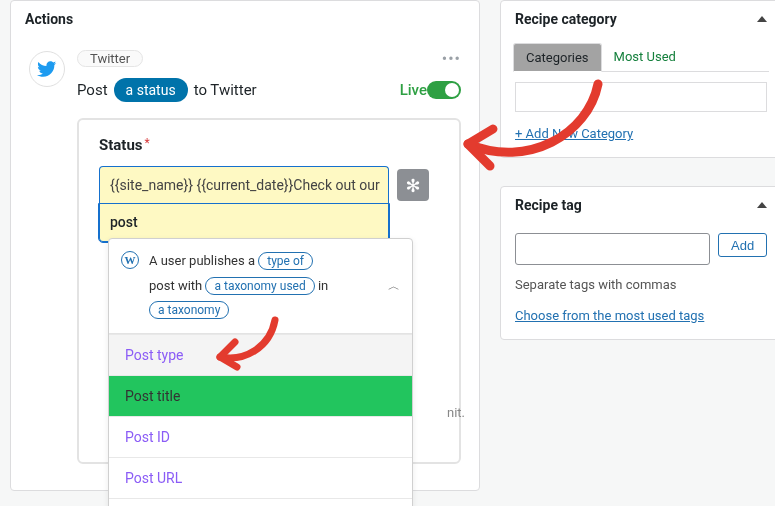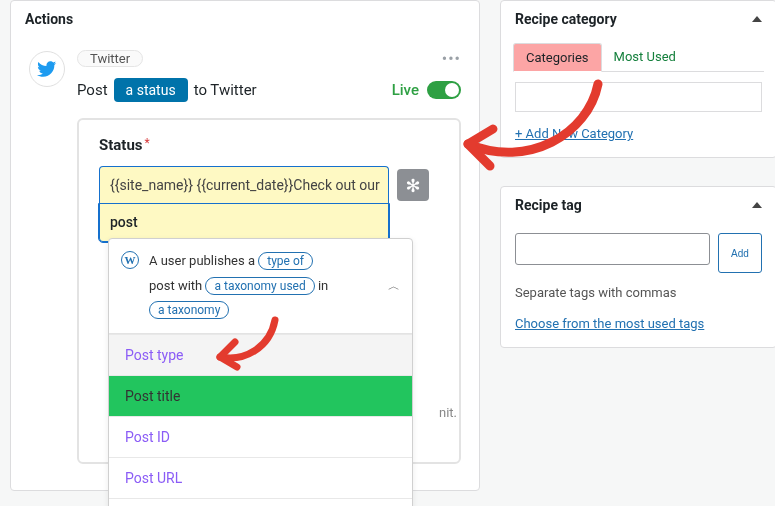--- a/index.html
+++ b/index.html
@@ -74,29 +74,28 @@
   .action-line {
     margin-top: 10px;
     font-size: 15px;
     display: flex;
     align-items: center;
     gap: 6px;
   }
   .pill-blue {
     background: #0073aa;
     color: #fff;
-    border-radius: 4px;
+    border-radius: 12px;
     padding: 4px 12px;
     font-size: 14px;
   }
   .live-wrap {
     margin-left: auto;
     display: flex;
     align-items: center;
-    gap: 8px;
     color: #2ea043;
     font-weight: 500;
     font-size: 15px;
     justify-content: center;
   }
   .toggle {
     width: 34px; height: 18px;
     background: #2ea043;
     border-radius: 10px;
     position: relative;
@@ -215,21 +214,21 @@
     padding: 12px 16px;
     font-size: 14px;
     color: #8b5cf6;
     border-top: 1px solid #e8e8e8;
   }
   .dd-item.sel { background: #22c55e; color: #333; }
   .dd-item.hover { background: #f4f4f4; }
 
   .limit-text {
     position: absolute;
-    right: 22px;
+    right: 14px;
     top: 368px;
     color: #888;
     font-size: 13px;
   }
 
   
   .caret-up {
     width: 0; height: 0;
     border-left: 5px solid transparent;
     border-right: 5px solid transparent;
@@ -241,21 +240,21 @@
     margin: -4px -2px 10px;
   }
   .tab {
     padding: 6px 12px;
     font-size: 13px;
   }
   .tab.active {
     border: 1px solid #dcdcde;
     border-bottom: 1px solid #fff;
     margin-bottom: -1px;
-    background: #fca5a5;
+    background: #a3a3a3;
     border-top-left-radius: 3px;
     border-top-right-radius: 3px;
   }
   .tab.link { color: #15803d; }
   .cat-box {
     border: 1px solid #dcdcde;
     height: 30px;
   }
   .link-a { color: #2271b1; text-decoration: underline; display: inline-block; }
   .tag-row { display: flex; gap: 8px; margin-bottom: 12px; }
@@ -265,22 +264,22 @@
     border-radius: 3px;
     height: 32px;
     padding: 0 8px;
   }
   .add-btn {
     border: 1px solid #2271b1;
     background: #fff;
     color: #2271b1;
     border-radius: 3px;
     padding: 0 12px;
-    font-size: 10px;
-    height: 40px;
+    font-size: 13px;
+    height: 24px;
   }
   .hint { color: #555; margin-bottom: 16px; }
 
   
   .arrow-svg { position: absolute; pointer-events: none; z-index: 20; }
   .arrow1 { left: 438px; top: 74px; width: 165px; height: 110px; }
   .arrow2 { left: 205px; top: 312px; width: 80px; height: 60px; }
 
   .action-top { display:flex; justify-content: space-between; align-items:center; }
 </style>

